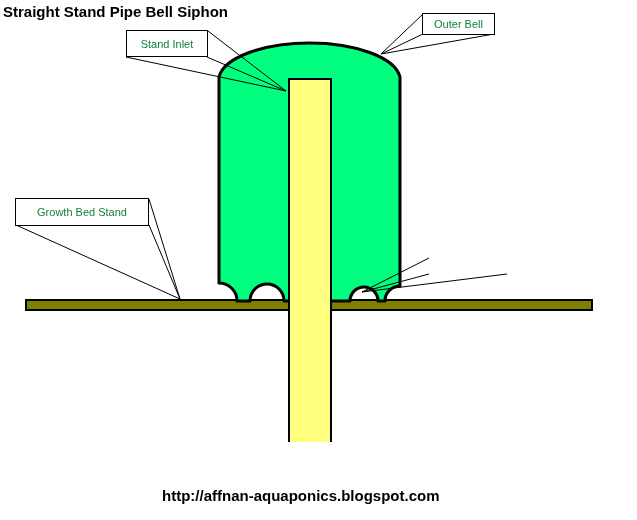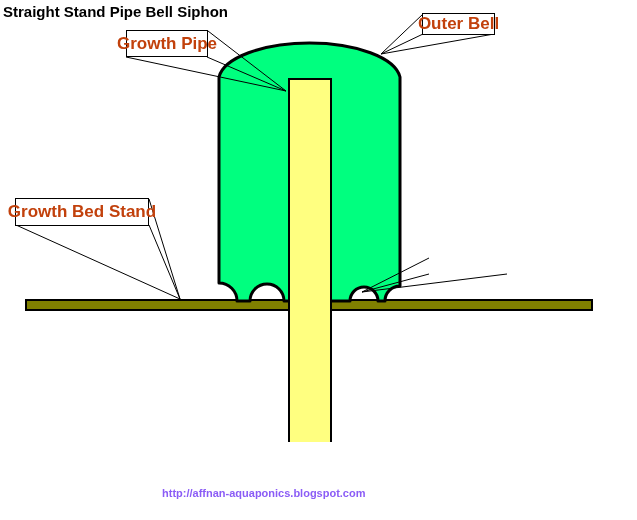--- a/index.html
+++ b/index.html
@@ -29,37 +29,37 @@
     color: #000000;
     white-space: nowrap;
   }
   .label-box {
     position: absolute;
     background: #ffffff;
     border: 1px solid #000000;
     display: flex;
     align-items: center;
     justify-content: center;
-    font-size: 17px;
-    font-weight: bold;
-    color: #c2410c;
+    font-size: 11px;
+    font-weight: normal;
+    color: #15803d;
     white-space: nowrap;
     box-sizing: border-box;
   }
   #label-stand-pipe        { left: 126px; top: 30px;  width: 82px;  height: 27px; }
   #label-outer-bell        { left: 422px; top: 13px;  width: 73px;  height: 22px; }
   #label-growth-bed-bottom { left: 15px;  top: 198px; width: 134px; height: 28px; }
   #label-water-inlet       { left: 428px; top: 256px; width: 80px;  height: 20px; }
   .footer-url {
     position: absolute;
     left: 162px;
     top: 487px;
-    font-size: 11px;
+    font-size: 15px;
     font-weight: bold;
-    color: #8b5cf6;
+    color: #000000;
     white-space: nowrap;
   }
 </style>
 </head>
 <body>
 
 <div id="canvas">
 
   <div class="diagram-title">Straight Stand Pipe Bell Siphon</div>
 
@@ -98,21 +98,21 @@
         <line x1="16" y1="225" x2="180" y2="299"></line>
       </g>
       <g>
         <line x1="429" y1="258" x2="362" y2="292"></line>
         <line x1="429" y1="274" x2="362" y2="292"></line>
         <line x1="507" y1="274" x2="362" y2="292"></line>
       </g>
     </g>
   </svg>
 
-  <div id="label-stand-pipe" class="label-box">Growth Pipe</div>
+  <div id="label-stand-pipe" class="label-box">Stand Inlet</div>
 
   <div id="label-outer-bell" class="label-box">Outer Bell</div>
 
   <div id="label-growth-bed-bottom" class="label-box">Growth Bed Stand</div>
 
 
   <div class="footer-url">http://affnan-aquaponics.blogspot.com</div>
 
 </div>
 

